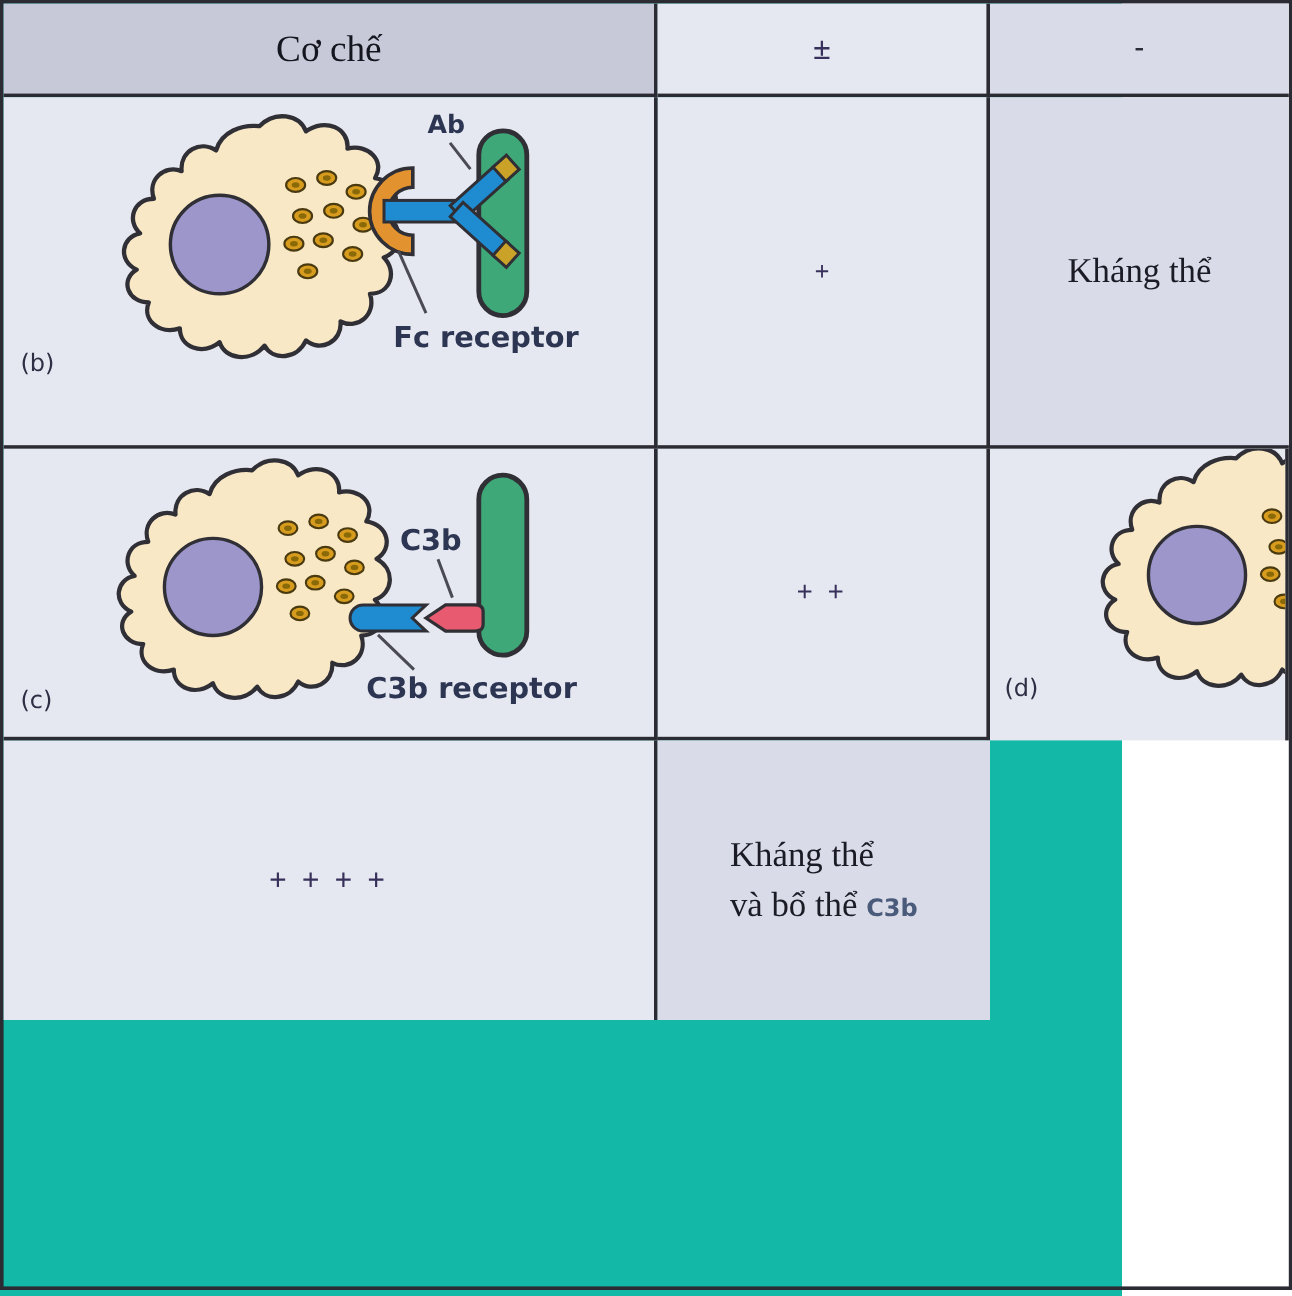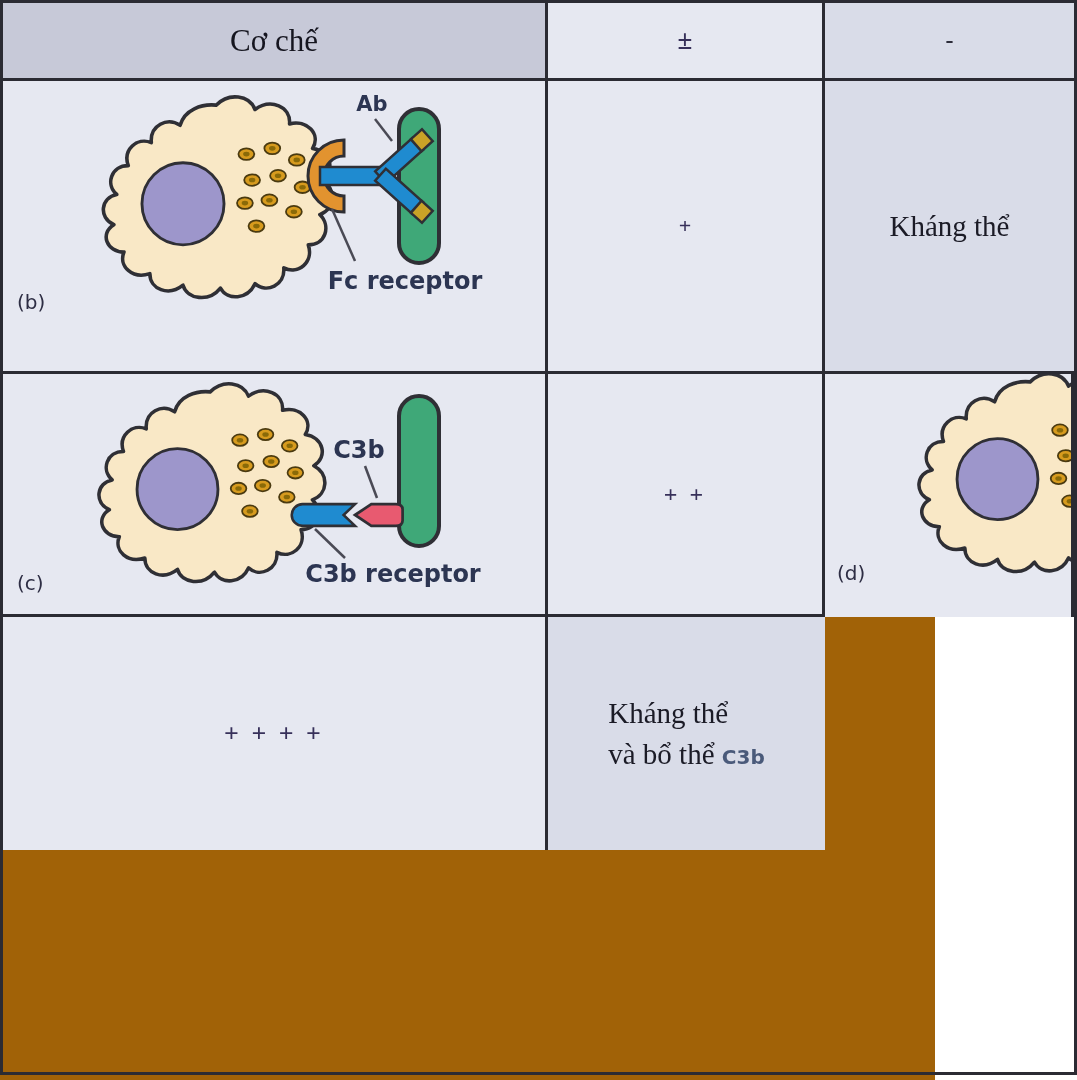--- a/index.html
+++ b/index.html
@@ -5,21 +5,21 @@
   :root{
     --line:#2b2b33; --outline:#2f2f35;
     --headbg:#c7c9d8; --bg1:#e6e8f1; --bg2:#d9dce8;
     --cyto:#f9e8c6; --nucleus:#9d96cb; --granule:#d79b1e;
     --receptor:#e2932f; --ab:#1f8bd0; --c3b:#e85a70;
     --microbe:#3fa878; --gold:#c9a227; --ink:#14141e; --sym:#37305a;
   }
   *{margin:0;padding:0;box-sizing:border-box;}
   body{background:#ffffff;font-family:"Liberation Serif","DejaVu Serif",serif;}
   .tableWrap{
-    width:935px;height:1080px;background:#a16207;
+    width:935px;height:1080px;background:#14b8a6;
   }
   .grid{
     width:1077px;height:1075px;
     border:3px solid var(--line);
     display:grid;
     grid-template-columns:545px 277px auto;
     grid-template-rows:78px 293px 243px 233px auto;
   }
   .c{border-right:3px solid var(--line);border-bottom:3px solid var(--line);overflow:hidden;}
   .lastcol{border-right:none;}

